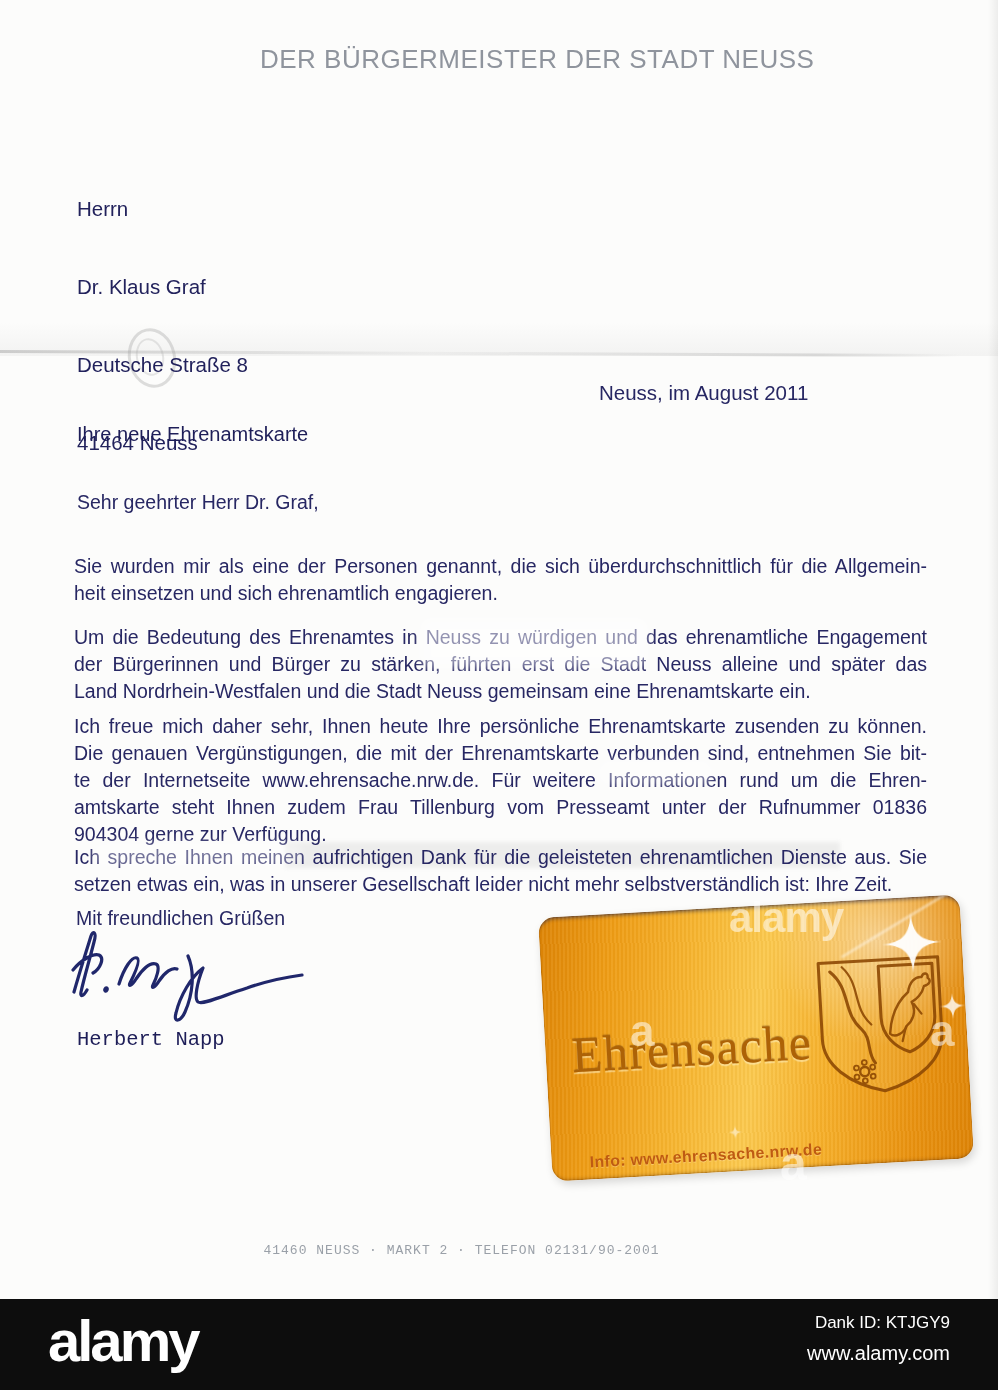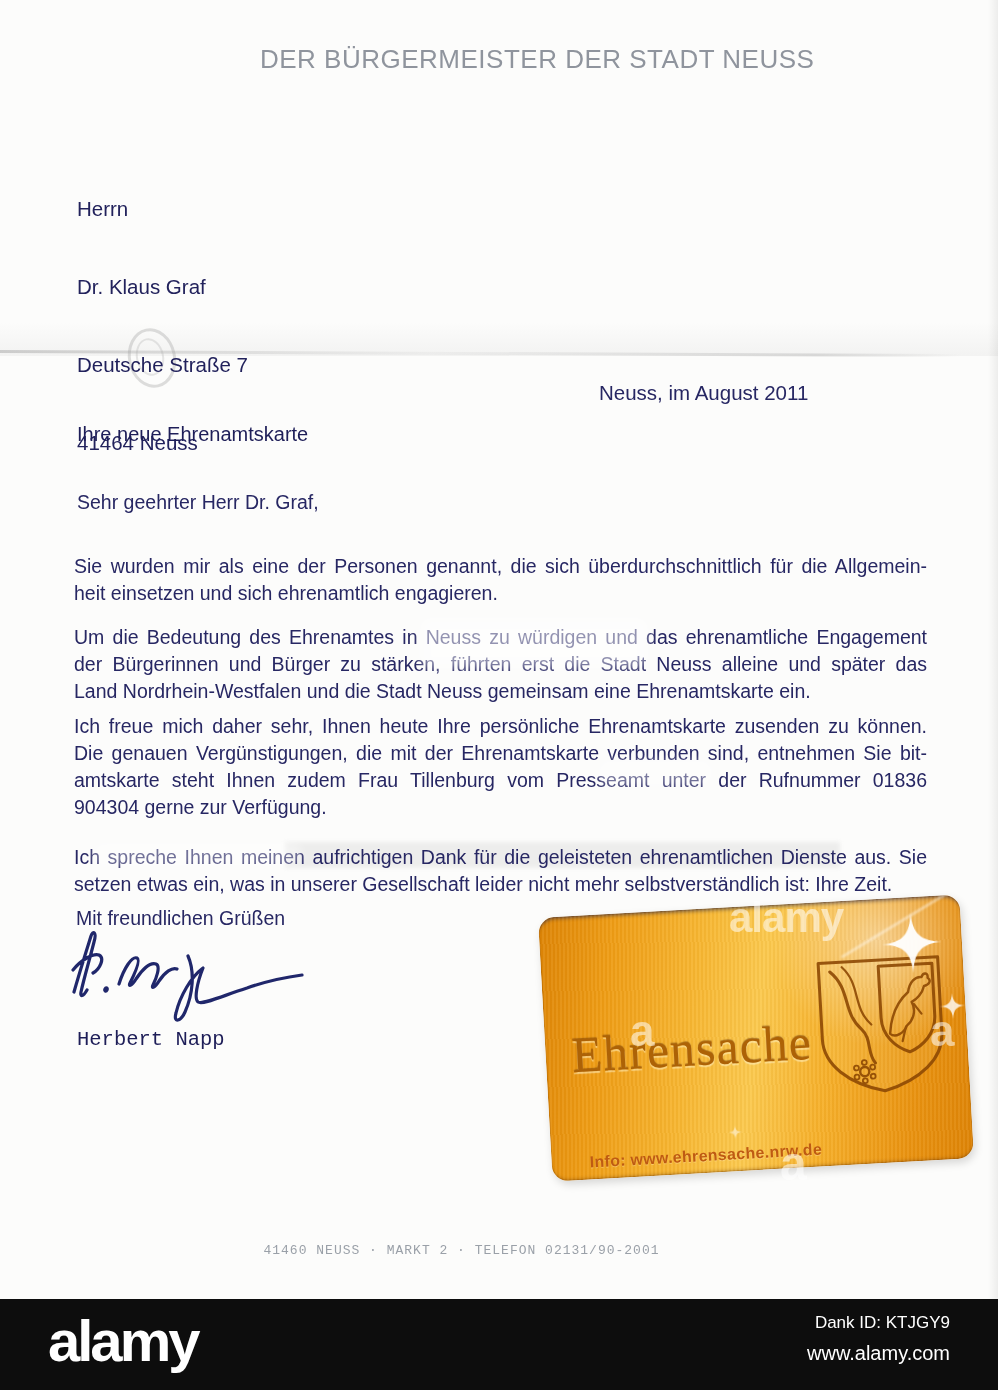--- a/index.html
+++ b/index.html
@@ -91,40 +91,41 @@
   <div class="abs smudge"></div>
   <div class="abs smudge2"></div>
   <div class="abs band4"></div>
   <div class="abs edge-shade"></div>
 
   <div class="t letterhead">DER BÜRGERMEISTER DER STADT NEUSS</div>
 
   <div class="t recipient">
     <div>Herrn</div>
     <div>Dr. Klaus Graf</div>
-    <div>Deutsche Straße 7</div>
+    <div>Deutsche Straße 8</div>
     <div>41464 Neuss</div>
   </div>
 
   <div class="t date">Neuss, im August 2011</div>
   <div class="t subject">Ihre neue Ehrenamtskarte</div>
   <div class="t salutation">Sehr geehrter Herr Dr. Graf,</div>
 
   <div class="para p2">
     <div class="ln">Um die Bedeutung des Ehrenamtes in Neuss zu würdigen und das ehrenamtliche Engagement</div>
     <div class="ln">der Bürgerinnen und Bürger zu stärken, führten erst die Stadt Neuss alleine und später das</div>
     <div class="ln last">Land Nordrhein-Westfalen und die Stadt Neuss gemeinsam eine Ehrenamtskarte ein.</div>
   </div>
   <div class="para p1">
     <div class="ln">Sie wurden mir als eine der Personen genannt, die sich überdurchschnittlich für die Allgemein-</div>
     <div class="ln last">heit einsetzen und sich ehrenamtlich engagieren.</div>
   </div>
   <div class="para p3">
     <div class="ln">Ich freue mich daher sehr, Ihnen heute Ihre persönliche Ehrenamtskarte zusenden zu können.</div>
     <div class="ln">Die genauen Vergünstigungen, die mit der Ehrenamtskarte verbunden sind, entnehmen Sie bit-</div>
+    <div class="ln">te der Internetseite www.ehrensache.nrw.de. Für weitere Informationen rund um die Ehren-</div>
     <div class="ln">amtskarte steht Ihnen zudem Frau Tillenburg vom Presseamt unter der Rufnummer 01836</div>
     <div class="ln last">904304 gerne zur Verfügung.</div>
   </div>
   <div class="para p4">
     <div class="ln">Ich spreche Ihnen meinen aufrichtigen Dank für die geleisteten ehrenamtlichen Dienste aus. Sie</div>
     <div class="ln last">setzen etwas ein, was in unserer Gesellschaft leider nicht mehr selbstverständlich ist: Ihre Zeit.</div>
   </div>
 
   <div class="t closing">Mit freundlichen Grüßen</div>
 

